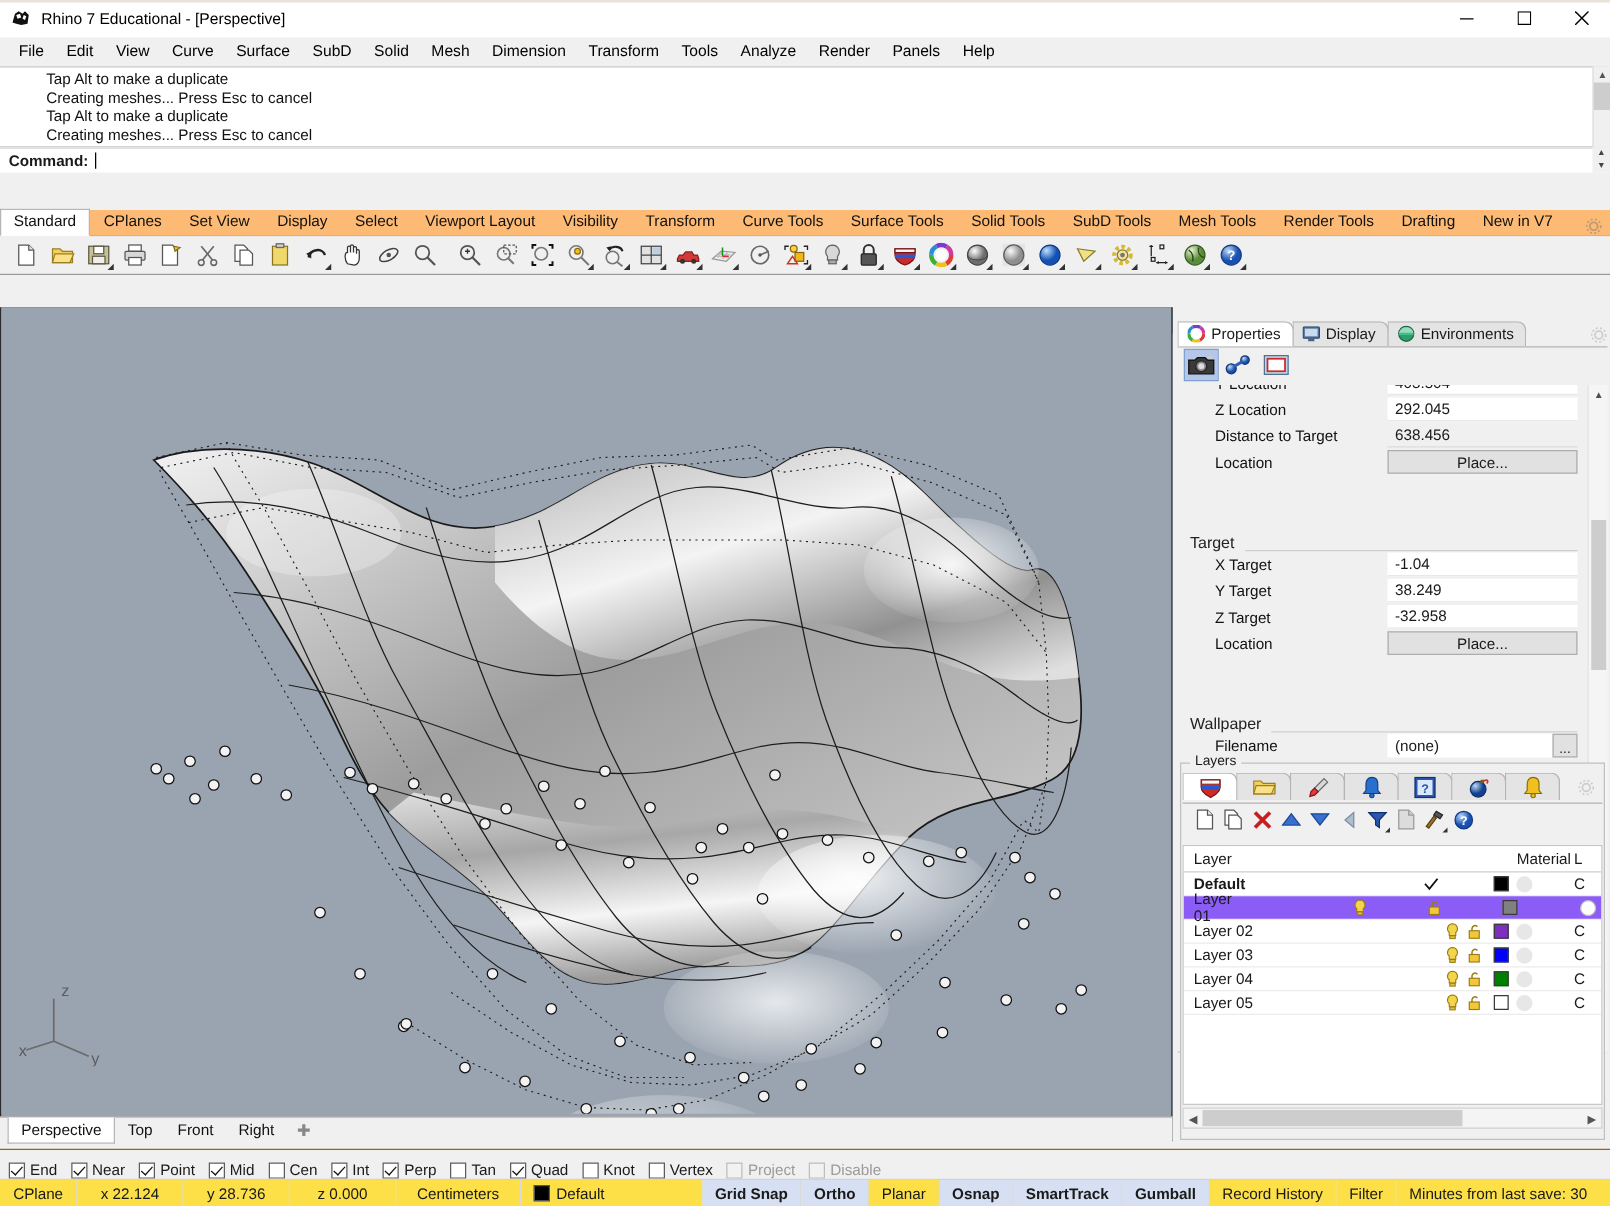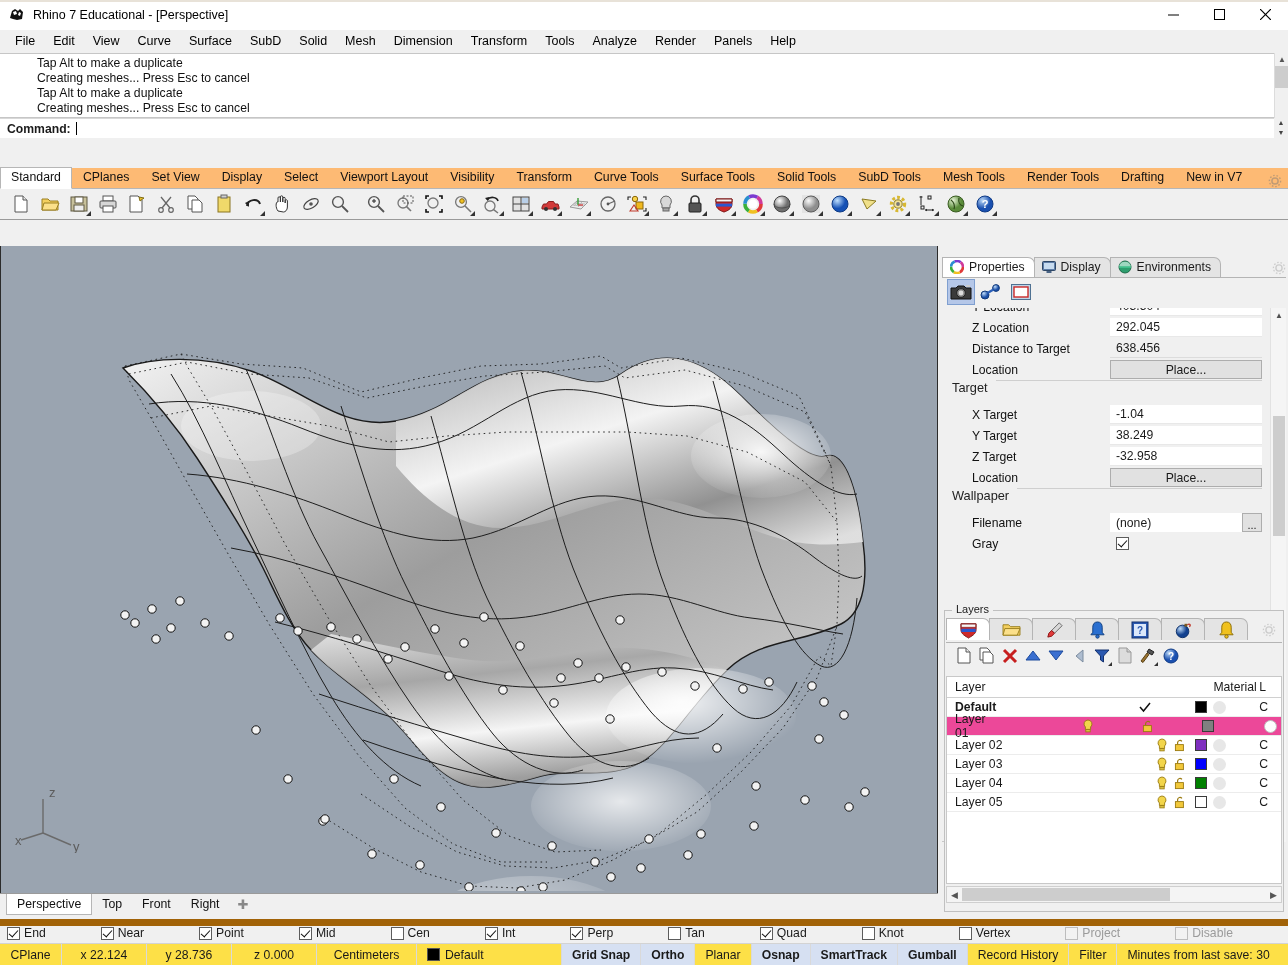--- a/index.html
+++ b/index.html
@@ -119,23 +119,22 @@
     background: #f0f0f0; display: flex; align-items: flex-start; padding-left: 6px;
     border-top: 1px solid #9a9a9a;
   }
   .vpb-tab { padding: 3px 10px; font-size: 12.3px; color: #111; cursor: default; }
   .vpb-tab.active { background: #ffffff; border: 1px solid #b6b6b6; border-top: none; }
   .vpb-plus { padding: 3px 8px; color: #888; font-size: 13px; }
 
   
   .osnapbar {
     position: absolute; left: 0; top: 919px; width: 1288px; height: 24px;
-    background: #f0f0f0; display: flex; align-items: flex-start; padding-left: 7px;
-    border-top: 7px solid #a16207;
-    gap: 44px;
+    background: #f0f0f0; display: flex; align-items: flex-end; padding-left: 7px;
+    border-top: 1px solid #a16207;
   }
   .osnap-item { display: flex; align-items: center; gap: 4px; margin-right: 11px; font-size: 12.2px; }
   .osnap-item.disabled { color: #9b9b9b; }
   .cbx { width: 13px; height: 13px; border: 1px solid #5c5c5c; background: #fff;
         display:inline-block; position: relative; }
   .cbx.checked::after {
     content: ""; position: absolute; left: 3px; top: 0px; width: 4px; height: 8px;
     border: solid #111; border-width: 0 1.6px 1.6px 0; transform: rotate(42deg);
   }
   .cbx.dis { border-color: #bdbdbd; background: #f2f2f2; }
@@ -176,22 +175,22 @@
     background: #f0f0f0; overflow: hidden; border-bottom: 1px solid #c8c8c8;
   }
   .prow { display: flex; height: 21px; align-items: center; }
   .prow .plabel { width: 168px; padding-left: 30px; font-size: 12.2px; color: #111; }
   .prow .pval {
     flex: 1; margin-right: 24px; height: 19px; background: #ffffff;
     border: none; padding-left: 6px; display: flex; align-items: center;
     font-size: 12.2px; border-bottom: 1px solid #e8e8e8;
   }
   .prow .pval.ro { background: #f0f0f0; border-bottom: 1px solid #dcdcdc; }
-  .pgroup { height: 24px; display:flex; align-items:flex-start; padding-left: 10px;
-            font-size: 12.8px; color: #222; }
+  .pgroup { height: 24px; display:flex; align-items:flex-end; padding-left: 10px;
+            font-size: 12.8px; color: #222; margin-top: 37px; }
   .pgroup .hr { flex: 1; height: 1px; background: #cfcfcf; margin-left: 8px; margin-right: 24px;}
   .pbtn {
     flex: 1; margin-right: 24px; height: 19px; background: #e1e1e1; border: 1px solid #adadad;
     display: flex; align-items: center; justify-content: center; font-size: 12.2px;
   }
   .pfile { flex:1; margin-right:24px; height:19px; display:flex; }
   .pfile .fin { flex:1; background:#fff; display:flex; align-items:center; padding-left:6px; font-size:12.2px;}
   .pfile .fbtn { width:20px; background:#e1e1e1; border:1px solid #adadad; display:flex; align-items:flex-end; justify-content:center; font-size:11px;}
   .pscroll {
     position: absolute; right: 2px; top: 62px; width: 16px; height: 534px;
@@ -213,21 +212,21 @@
               display:flex; align-items:center; gap:3px; padding-left:8px;
               border-top:1px solid #b4b4b4; background:#f0f0f0;}
   .lti { width:20px; height:20px; display:flex; align-items:center; justify-content:center; position: relative;}
 
   .lgrid { position:absolute; left:946px; top:676px; width:336px; height:208px; background:#fff;
            border:1px solid #c8c8c8; overflow:hidden; }
   .lg-head { display:flex; height:21px; background:#fff; border-bottom:1px solid #d0d0d0; align-items:center;
              font-size:12.2px; }
   .lg-row { display:flex; height:19px; align-items:center; font-size:12.2px;
             border-bottom:1px solid #ececec; }
-  .lg-row.sel { background:#ec4899;gap:48px; }
+  .lg-row.sel { background:#8b5cf6;gap:48px; }
   .lg-name { width:192px; padding-left:8px; }
   .lg-name.bold { font-weight:bold; }
   .lg-c1 { width:18px; text-align:center; }
   .lg-c2 { width:18px; text-align:center; }
   .lg-c3 { width:18px; text-align:center; }
   .lg-sw { width:20px; display:flex; align-items:center; justify-content:center; }
   .swatch { width:12px; height:12px; border:1px solid #3a3a3a; }
   .lg-mat { width:46px; display:flex; align-items:center; justify-content:flex-start; padding-left:2px;}
   .matdot { width:13px; height:13px; border-radius:50%; background:#e7e7e7; }
   .matdot.on { background:#fdfdfd; border:1px solid #bdbdbd; }

